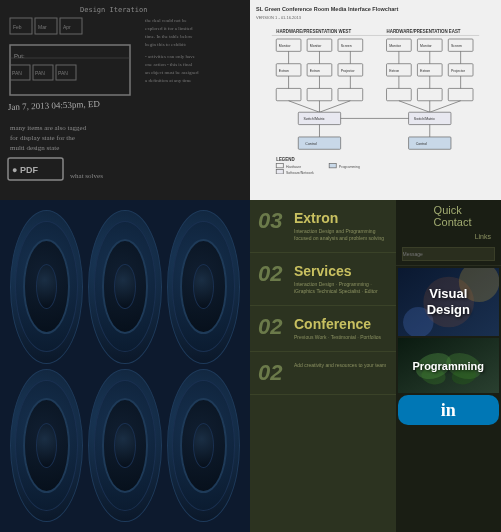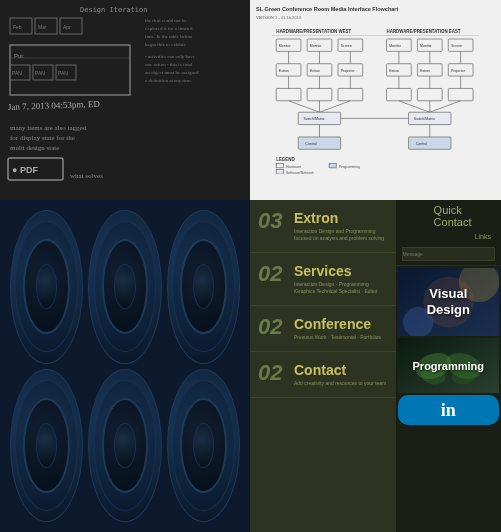--- a/index.html
+++ b/index.html
@@ -483,21 +483,20 @@
         <div class="menu-item">
           <span class="menu-number">02</span>
           <div class="menu-text">
             <div class="menu-title">Conference</div>
             <div class="menu-desc">Previous Work · Testimonial · Portfolios</div>
           </div>
         </div>
         <div class="menu-item">
           <span class="menu-number">02</span>
           <div class="menu-text">
-            <div class="menu-title">Contact</div>
             <div class="menu-desc">Add creativity and resources to your team</div>
           </div>
         </div>
       </div>
 
       <div class="sidebar-right">
         <div class="quick-contact">
           <div class="quick-contact-title">Quick Contact</div>
           <div class="links-label">Links</div>
           <input class="message-box" type="text" placeholder="Message" style="">

